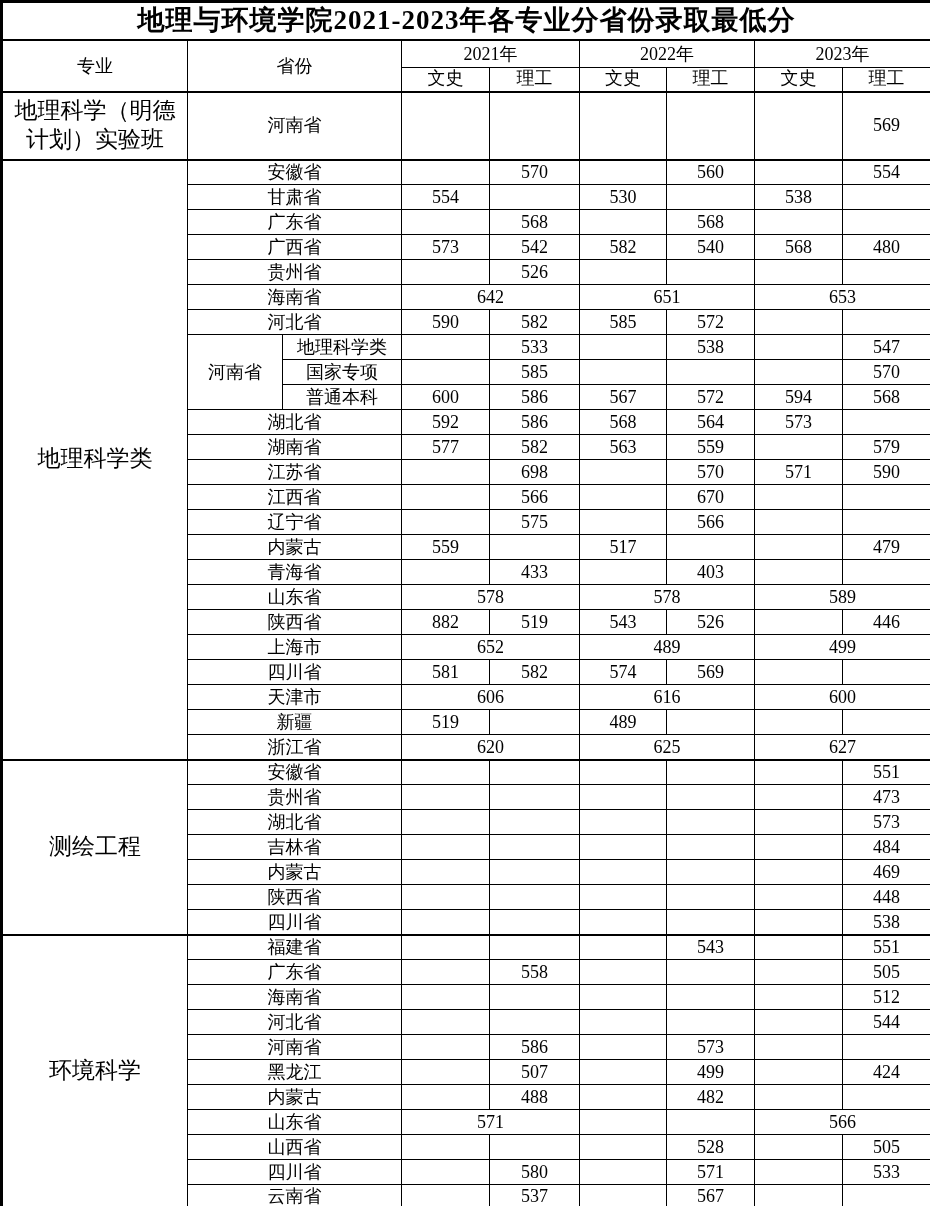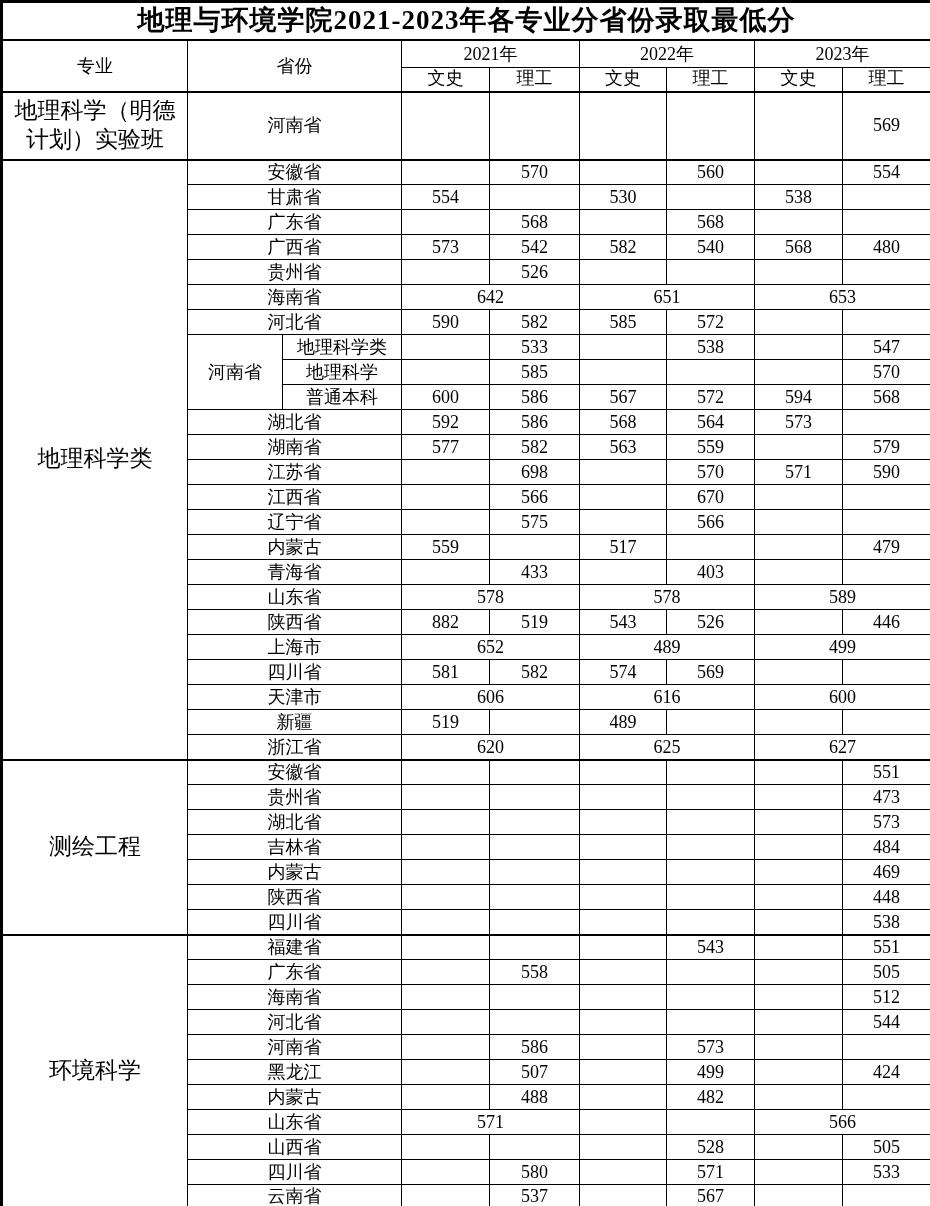--- a/index.html
+++ b/index.html
@@ -149,21 +149,21 @@
         <td rowspan="3">河南省</td>
         <td>地理科学类</td>
         <td></td>
         <td>533</td>
         <td></td>
         <td>538</td>
         <td></td>
         <td>547</td>
       </tr>
       <tr class="data-row">
-        <td>地理科学</td>
+        <td>国家专项</td>
         <td></td>
         <td>585</td>
         <td></td>
         <td></td>
         <td></td>
         <td>570</td>
       </tr>
       <tr class="data-row">
         <td>普通本科</td>
         <td>600</td>

